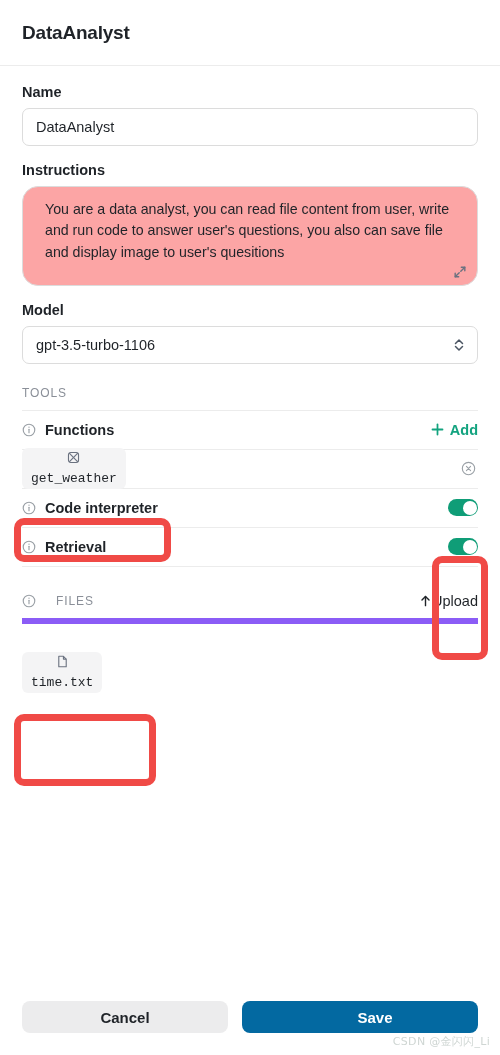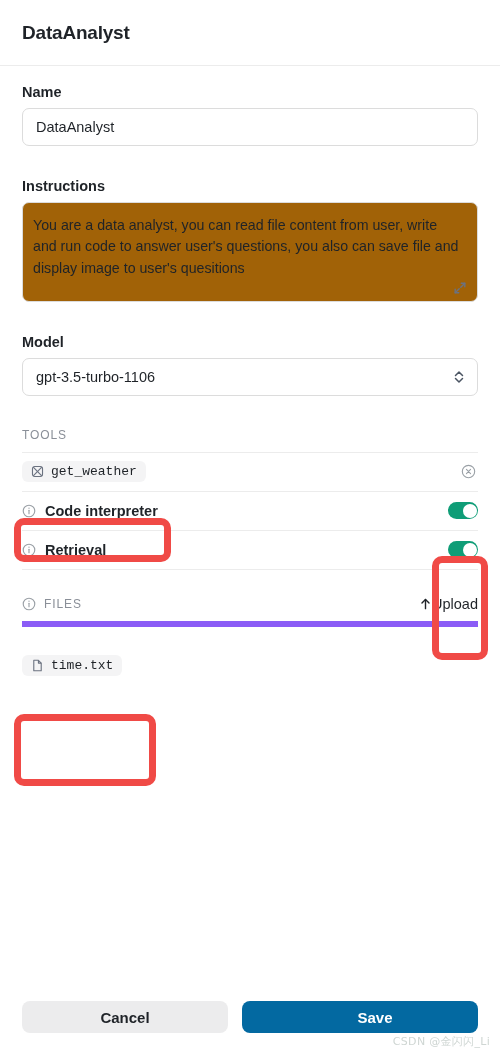--- a/index.html
+++ b/index.html
@@ -30,21 +30,21 @@
     font-size: 19px;
     font-weight: 700;
     letter-spacing: -0.2px;
     color: #1f2328;
   }
 
   
   .body {
     padding: 18px 22px 0 22px;
   }
-  .field { margin-bottom: 32px; }
+  .field { margin-bottom: 16px; }
   .field-label {
     font-size: 14.5px;
     font-weight: 700;
     color: #1f2328;
     margin-bottom: 8px;
     display: block;
   }
   .text-input {
     width: 100%;
     height: 38px;
@@ -54,23 +54,23 @@
     padding: 0 13px;
     font-size: 14.5px;
     font-family: "Liberation Sans", sans-serif;
     color: #1f2328;
     outline: none;
   }
   .textarea-wrap {
     position: relative;
     width: 100%;
     border: 1px solid #dcdcdc;
-    border-radius: 7px;
-    background: #a16207;
-    padding: 12px 13px 22px 10px;
+    border-radius: 16px;
+    background: #fca5a5;
+    padding: 12px 13px 22px 22px;
     min-height: 96px;
   }
   .textarea-text {
     font-size: 14.2px;
     line-height: 1.5;
     color: #1f2328;
     white-space: pre-wrap;
   }
   .expand-icon {
     position: absolute;
@@ -164,20 +164,21 @@
   .chip {
     display: inline-flex;
     align-items: center;
     gap: 7px;
     background: #f4f4f5;
     border-radius: 6px;
     padding: 3px 9px;
     font-family: "Liberation Mono", monospace;
     font-size: 13px;
     color: #1f2328;
+    flex-direction: column;
   }
   .chip-icon { width: 13px; height: 13px; color: #6b7280; flex: 0 0 auto; }
   .remove-icon { width: 15px; height: 15px; color: #9aa0a6; cursor: pointer; }
 
   .toggle {
     width: 30px;
     height: 17px;
     border-radius: 9px;
     background: #0f9d77;
     position: relative;
@@ -195,21 +196,21 @@
   }
 
   
   .files-head {
     display: flex;
     align-items: center;
     justify-content: space-between;
     margin-top: 26px;
     margin-bottom: 9px;
   }
-  .files-head-left { display: flex; align-items: center; gap: 8px; }
+  .files-head-left { display: flex; align-items: center; gap: 20px; }
   .files-caps {
     font-size: 12px;
     letter-spacing: 0.9px;
     color: #8a8f98;
   }
   .upload-btn {
     display: flex;
     align-items: center;
     font-size: 14.5px;
     color: #1f2328;
@@ -314,20 +315,41 @@
               <path d="M2.5 9.5L6 13l3.5-3.5"></path>
           </svg>
         </span>
       </div>
     </div>
 
     <div class="section-caps">TOOLS</div>
 
     <div class="tools-list">
 
+      <div class="tool-row">
+        <div class="tool-left">
+          <span class="info-icon">
+            <svg viewBox="0 0 16 16" width="14" height="14" fill="none" stroke="currentColor" stroke-width="1.3">
+              <circle cx="8" cy="8" r="6.6"></circle>
+                <path d="M8 7.2v4" stroke-linecap="round"></path>
+                <circle cx="8" cy="4.8" r="0.75" fill="currentColor" stroke="none"></circle>
+            </svg>
+          </span>
+          <span class="tool-label">Functions</span>
+        </div>
+        <button class="add-btn">
+          <span class="plus-icon">
+            <svg viewBox="0 0 14 14" width="13" height="13" fill="none" stroke="currentColor" stroke-width="1.9" stroke-linecap="round">
+              <path d="M7 1.6v10.8"></path>
+                <path d="M1.6 7h10.8"></path>
+            </svg>
+          </span>
+          <span>Add</span>
+        </button>
+      </div>
 
       <div class="func-row">
         <span class="chip">
           <span class="chip-icon">
             <svg viewBox="0 0 14 14" width="13" height="13" fill="none" stroke="currentColor" stroke-width="1.2">
               <rect x="1.6" y="1.6" width="10.8" height="10.8" rx="2.4"></rect>
               <path d="M2.4 2.4l9.2 9.2"></path>
                 <path d="M11.6 2.4l-9.2 9.2"></path>
             </svg>
           </span>

